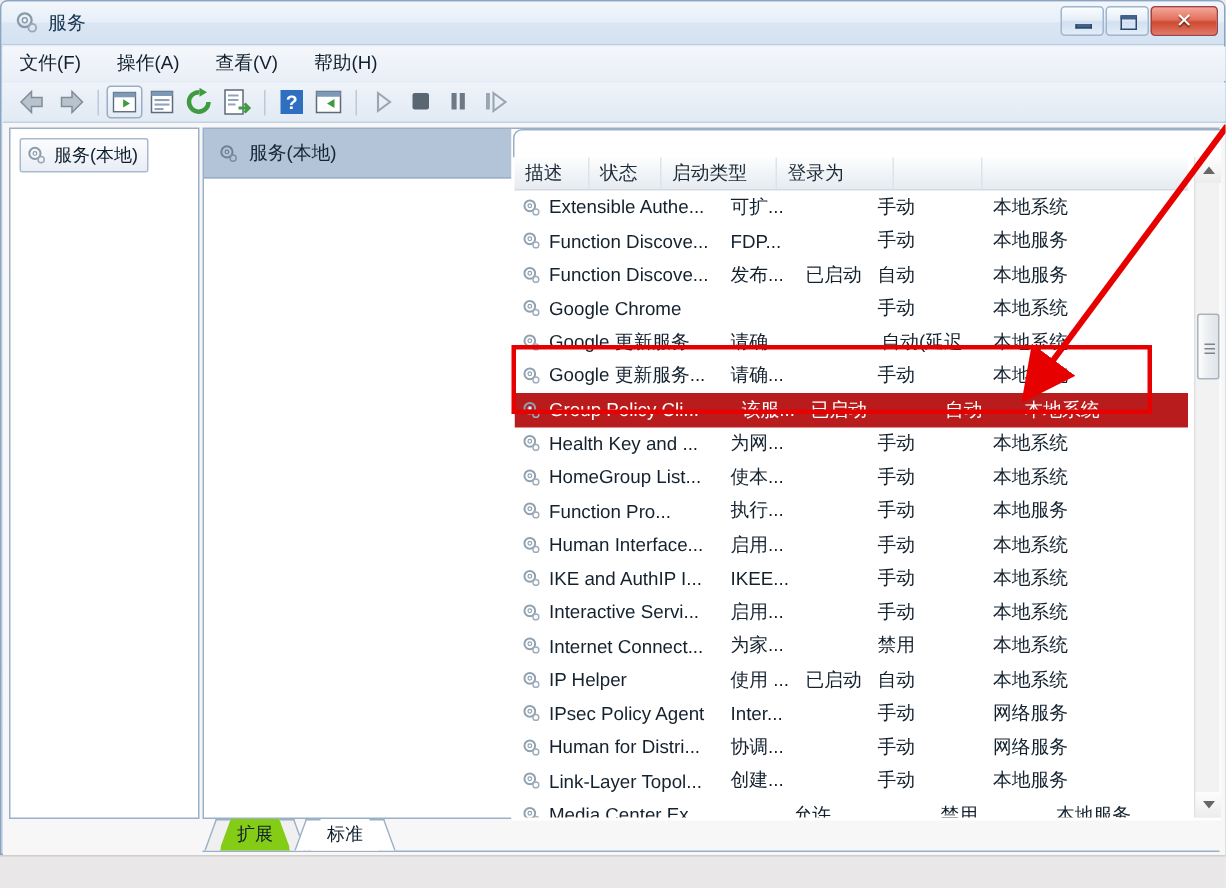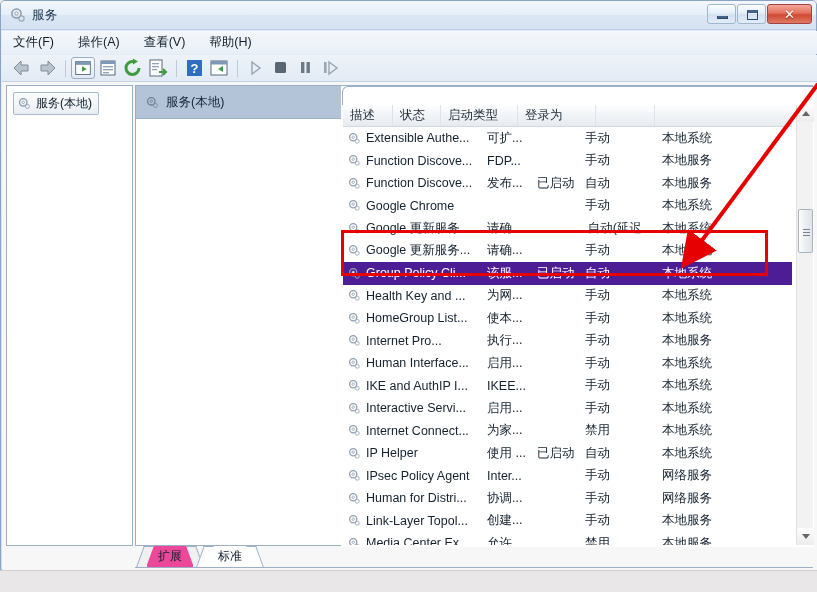--- a/index.html
+++ b/index.html
@@ -187,21 +187,21 @@
     border-left: 5px solid transparent;
     border-right: 5px solid transparent;
     border-bottom: 5px solid #9ab1c8;
   }
   .rows {
     position: absolute; left: 1px; top: 41px;
     width: 449px; height: 418px;
     overflow: hidden;
   }
   .row { height: 22.5px; display: flex; align-items: center; position: relative; }
-  .row.selected { background: #4c1d95; }
+  .row.selected { background: #b91c1c; text-align: right; }
   .row.selected .cell { color: #fff; }
   .cell {
     font-size: 12.5px; color: #14222f;
     padding-left: 7px; white-space: nowrap; overflow: hidden;
   }
   .cell.name { display: flex; align-items: center; gap: 5px; padding-left: 5px; }
 
   
   .gear { width: 13px; height: 13px; flex: 0 0 13px; }
 
@@ -240,21 +240,21 @@
   
   .tabs {
     position: absolute; left: 133px; top: 464px;
     width: 678px; height: 22px;
     border-bottom: 1px solid #9bb0c6;
   }
   .tab {
     position: absolute; top: 0; height: 21px;
     font-size: 12px; color: #11202e;
     display: flex; align-items: center; justify-content: center;
-    background: #ec4899;
+    background: #84cc16;
   }
   .tab .skewL, .tab .skewR {
     position: absolute; top: 0; width: 10px; height: 21px;
     border-top: 1px solid #9bb0c6; background: #f0f0f0;
   }
   .tab .skewL { left: -7px; transform: skewX(-20deg); border-left: 1px solid #9bb0c6; }
   .tab .skewR { right: -7px; transform: skewX(20deg); border-right: 1px solid #9bb0c6; }
   .tab.active, .tab.active .skewL, .tab.active .skewR { background: #fff; }
   .tab.active { border-bottom: 1px solid #fff; }
   .tab-label { position: relative; z-index: 2; padding: 0 4px; }
@@ -568,21 +568,21 @@
                 <div class="cell" style="width: 77px;">手动</div>
                 <div class="cell" style="width: 78px;">本地系统</div>
               </div>
               <div class="row">
                 <div class="cell name" style="width: 137px;">
                   <svg class="gear" viewBox="0 0 16 16">
   <circle cx="6.4" cy="6.4" r="4.4" fill="none" stroke="#8fa0b0" stroke-width="1.6"></circle>
   <circle cx="6.4" cy="6.4" r="1.5" fill="#ffffff" stroke="#8fa0b0"></circle>
   <circle cx="11.4" cy="11.4" r="2.4" fill="none" stroke="#9fadba" stroke-width="1.2"></circle>
                   </svg>
-                  <span>Internet Pro...</span>
+                  <span>Function Pro...</span>
                 </div>
                 <div class="cell" style="width: 50px;">执行...</div>
                 <div class="cell" style="width: 48px;"></div>
                 <div class="cell" style="width: 77px;">手动</div>
                 <div class="cell" style="width: 78px;">本地服务</div>
               </div>
               <div class="row">
                 <div class="cell name" style="width: 137px;">
                   <svg class="gear" viewBox="0 0 16 16">
   <circle cx="6.4" cy="6.4" r="4.4" fill="none" stroke="#8fa0b0" stroke-width="1.6"></circle>
@@ -696,21 +696,21 @@
               </div>
               <div class="row">
                 <div class="cell name" style="width: 137px;">
                   <svg class="gear" viewBox="0 0 16 16">
   <circle cx="6.4" cy="6.4" r="4.4" fill="none" stroke="#8fa0b0" stroke-width="1.6"></circle>
   <circle cx="6.4" cy="6.4" r="1.5" fill="#ffffff" stroke="#8fa0b0"></circle>
   <circle cx="11.4" cy="11.4" r="2.4" fill="none" stroke="#9fadba" stroke-width="1.2"></circle>
                   </svg>
                   <span>Media Center Ex...</span>
                 </div>
-                <div class="cell" style="width: 50px;">允许 ...</div>
+                <div class="cell" style="width: 50px; margin-left: 42px;">允许 ...</div>
                 <div class="cell" style="width: 48px;"></div>
                 <div class="cell" style="width: 77px;">禁用</div>
                 <div class="cell" style="width: 78px;">本地服务</div>
               </div>
             </div>
 
           <div class="vscroll">
             <div class="vs-arrow up">
                 <span class="vs-tri u"></span>
               </div>

